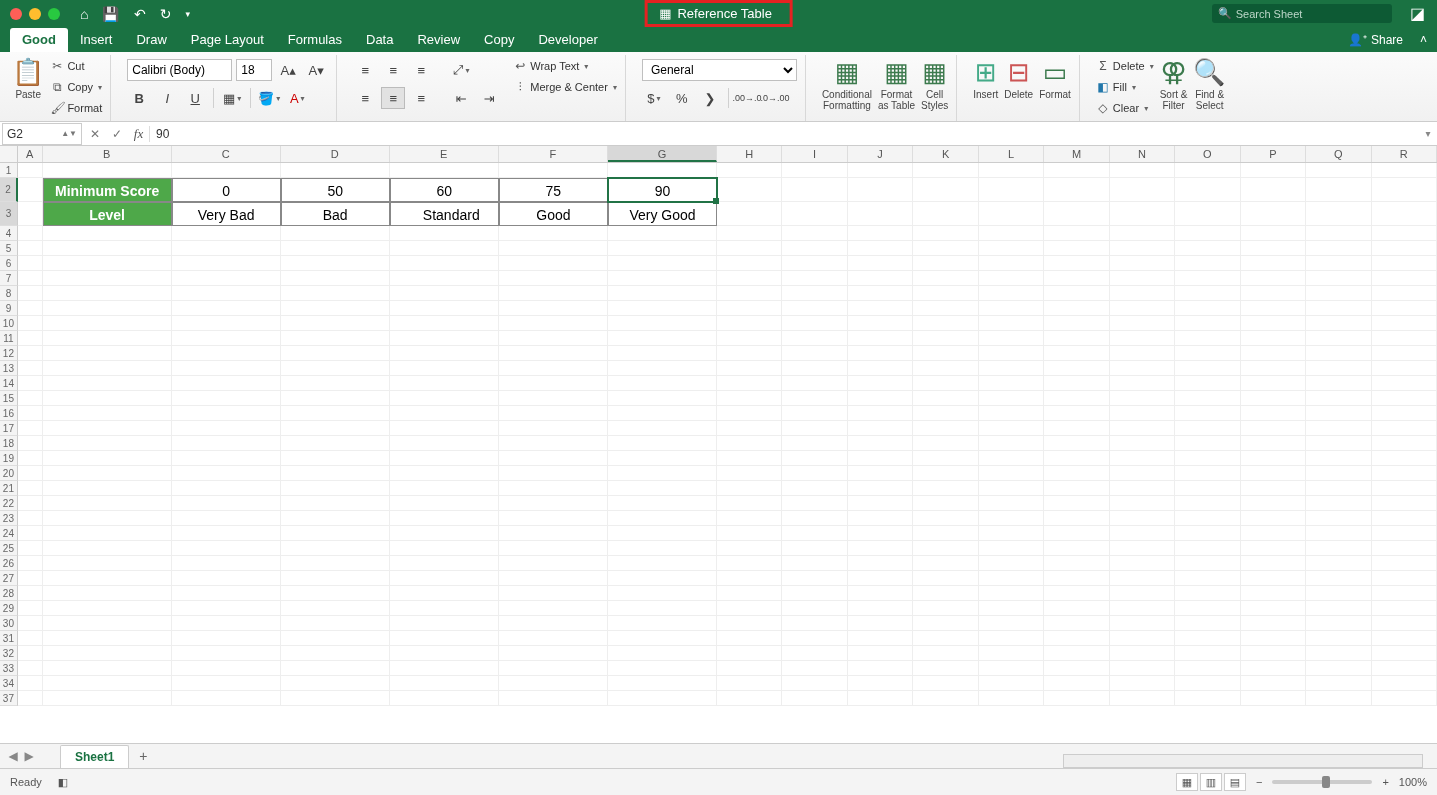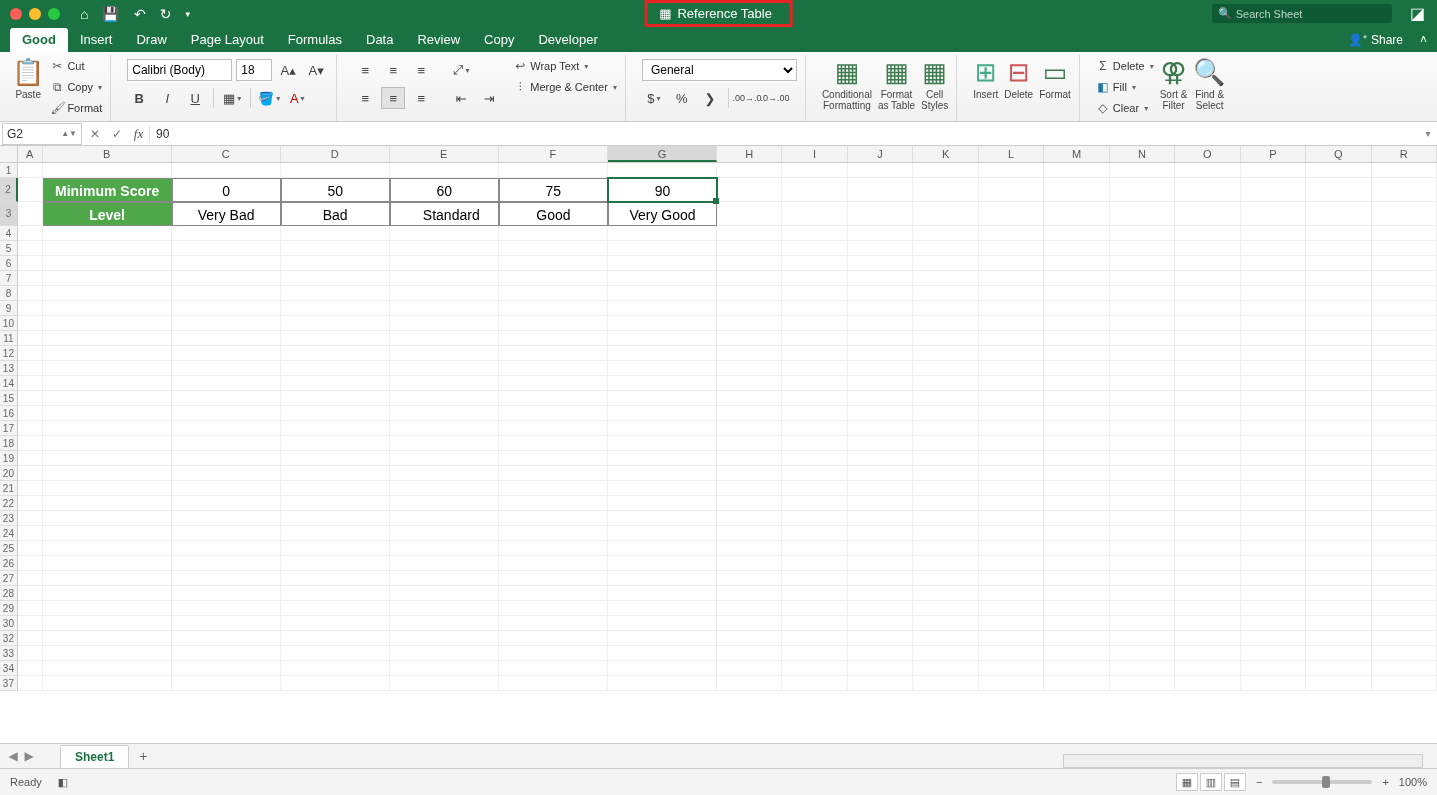--- a/index.html
+++ b/index.html
@@ -940,20 +940,41 @@
         <div class="cell" style="width: 66px;"></div>
         <div class="cell" style="width: 66px;"></div>
         <div class="cell" style="width: 66px;"></div>
         <div class="cell" style="width: 66px;"></div>
         <div class="cell" style="width: 66px;"></div>
         <div class="cell" style="width: 66px;"></div>
         <div class="cell" style="width: 66px;"></div>
         <div class="cell" style="width: 66px;"></div>
       </div>
       <div class="row">
+        <div class="rh">31</div>
+        <div class="cell" style="width: 25px;"></div>
+        <div class="cell" style="width: 130px;"></div>
+        <div class="cell" style="width: 110px;"></div>
+        <div class="cell" style="width: 110px;"></div>
+        <div class="cell" style="width: 110px;"></div>
+        <div class="cell" style="width: 110px;"></div>
+        <div class="cell" style="width: 110px;"></div>
+        <div class="cell" style="width: 66px;"></div>
+        <div class="cell" style="width: 66px;"></div>
+        <div class="cell" style="width: 66px;"></div>
+        <div class="cell" style="width: 66px;"></div>
+        <div class="cell" style="width: 66px;"></div>
+        <div class="cell" style="width: 66px;"></div>
+        <div class="cell" style="width: 66px;"></div>
+        <div class="cell" style="width: 66px;"></div>
+        <div class="cell" style="width: 66px;"></div>
+        <div class="cell" style="width: 66px;"></div>
+        <div class="cell" style="width: 66px;"></div>
+      </div>
+      <div class="row">
         <div class="rh">32</div>
         <div class="cell" style="width: 25px;"></div>
         <div class="cell" style="width: 130px;"></div>
         <div class="cell" style="width: 110px;"></div>
         <div class="cell" style="width: 110px;"></div>
         <div class="cell" style="width: 110px;"></div>
         <div class="cell" style="width: 110px;"></div>
         <div class="cell" style="width: 110px;"></div>
         <div class="cell" style="width: 66px;"></div>
         <div class="cell" style="width: 66px;"></div>

